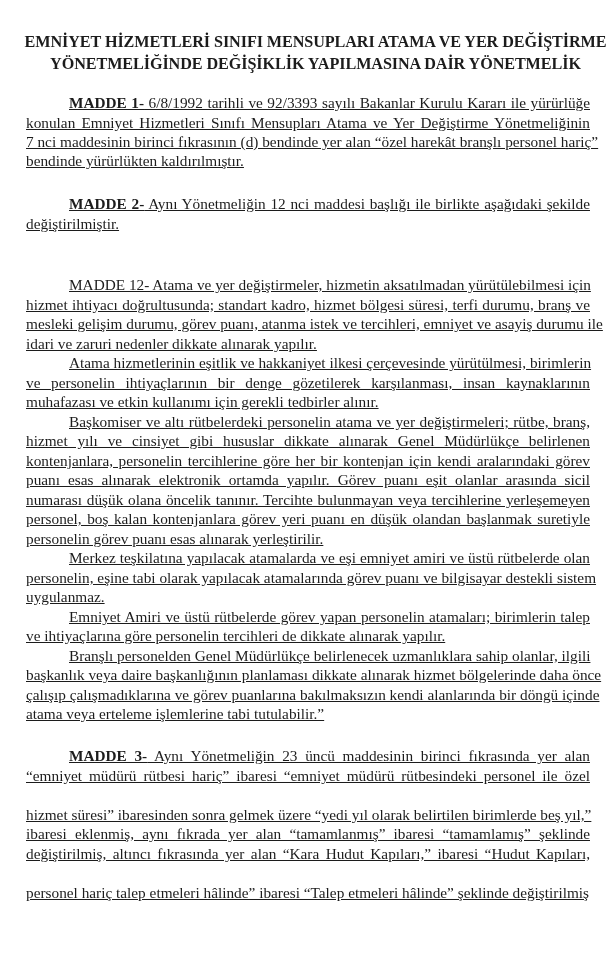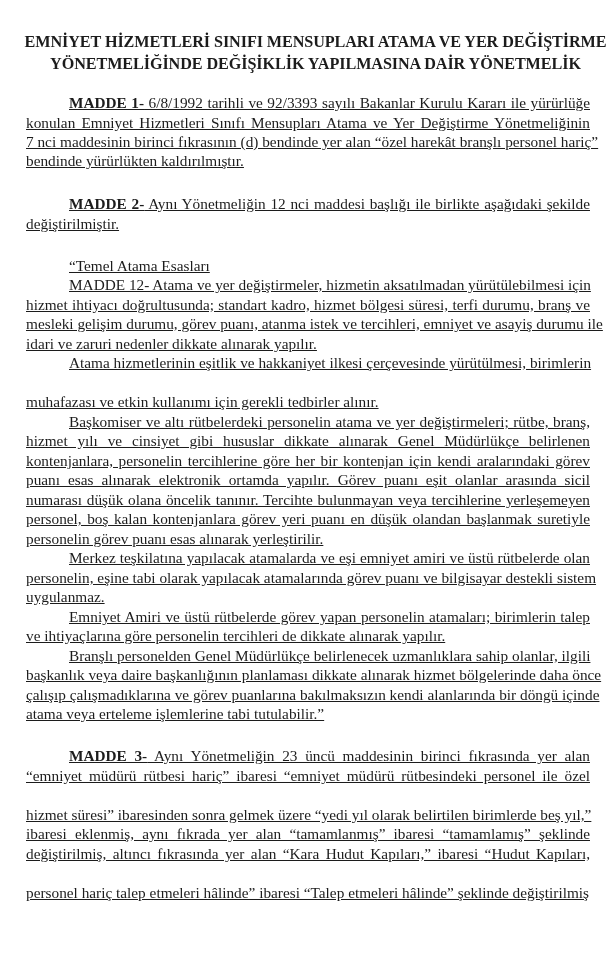--- a/index.html
+++ b/index.html
@@ -23,26 +23,26 @@
   <div class="title" style="top:53px">YÖNETMELİĞİNDE DEĞİŞİKLİK YAPILMASINA DAİR YÖNETMELİK</div>
 
   <div class="ln ind" style="top:93px"><span class="b">MADDE 1-</span><span> 6/8/1992 tarihli ve 92/3393 sayılı Bakanlar Kurulu Kararı ile yürürlüğe</span></div>
   <div class="ln" style="top:113px">konulan Emniyet Hizmetleri Sınıfı Mensupları Atama ve Yer Değiştirme Yönetmeliğinin</div>
   <div class="ln" style="top:132px">7 nci maddesinin birinci fıkrasının (d) bendinde yer alan “özel harekât branşlı personel hariç”</div>
   <div class="ln last" style="top:151px">bendinde yürürlükten kaldırılmıştır.</div>
 
   <div class="ln ind" style="top:194px"><span class="b">MADDE 2-</span><span> Aynı Yönetmeliğin 12 nci maddesi başlığı ile birlikte aşağıdaki şekilde</span></div>
   <div class="ln last" style="top:214px">değiştirilmiştir.</div>
 
-  <div class="ln ind last" style="top:256px">“Temel Atama Esasları</div>
   <div class="ln ind" style="top:275px">MADDE 12- Atama ve yer değiştirmeler, hizmetin aksatılmadan yürütülebilmesi için</div>
   <div class="ln" style="top:295px">hizmet ihtiyacı doğrultusunda; standart kadro, hizmet bölgesi süresi, terfi durumu, branş ve</div>
   <div class="ln" style="top:314px">mesleki gelişim durumu, görev puanı, atanma istek ve tercihleri, emniyet ve asayiş durumu ile</div>
   <div class="ln last" style="top:334px">idari ve zaruri nedenler dikkate alınarak yapılır.</div>
   <div class="ln ind" style="top:353px">Atama hizmetlerinin eşitlik ve hakkaniyet ilkesi çerçevesinde yürütülmesi, birimlerin</div>
+  <div class="ln" style="top:373px">ve personelin ihtiyaçlarının bir denge gözetilerek karşılanması, insan kaynaklarının</div>
   <div class="ln last" style="top:392px">muhafazası ve etkin kullanımı için gerekli tedbirler alınır.</div>
   <div class="ln ind" style="top:412px">Başkomiser ve altı rütbelerdeki personelin atama ve yer değiştirmeleri; rütbe, branş,</div>
   <div class="ln" style="top:431px">hizmet yılı ve cinsiyet gibi hususlar dikkate alınarak Genel Müdürlükçe belirlenen</div>
   <div class="ln" style="top:451px">kontenjanlara, personelin tercihlerine göre her bir kontenjan için kendi aralarındaki görev</div>
   <div class="ln" style="top:470px">puanı esas alınarak elektronik ortamda yapılır. Görev puanı eşit olanlar arasında sicil</div>
   <div class="ln" style="top:490px">numarası düşük olana öncelik tanınır. Tercihte bulunmayan veya tercihlerine yerleşemeyen</div>
   <div class="ln" style="top:509px">personel, boş kalan kontenjanlara görev yeri puanı en düşük olandan başlanmak suretiyle</div>
   <div class="ln last" style="top:529px">personelin görev puanı esas alınarak yerleştirilir.</div>
   <div class="ln ind" style="top:548px">Merkez teşkilatına yapılacak atamalarda ve eşi emniyet amiri ve üstü rütbelerde olan</div>
   <div class="ln" style="top:568px">personelin, eşine tabi olarak yapılacak atamalarında görev puanı ve bilgisayar destekli sistem</div>

